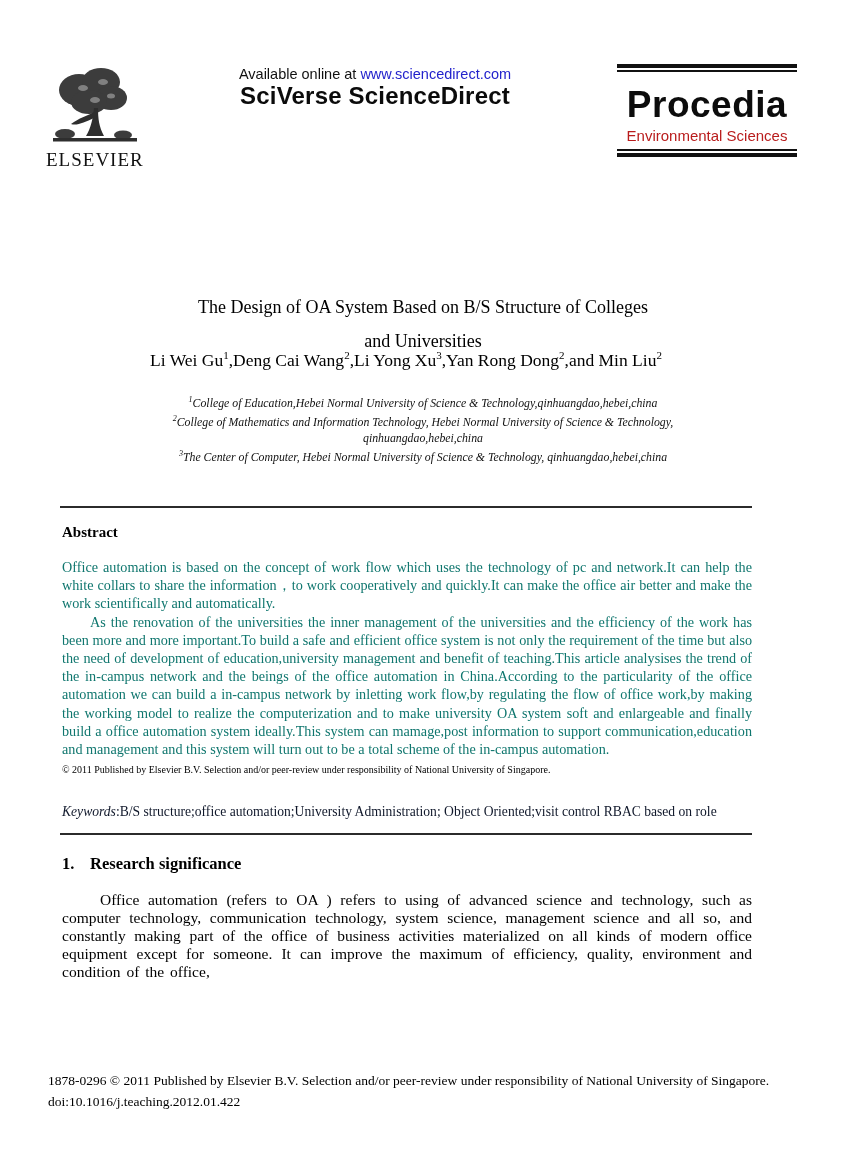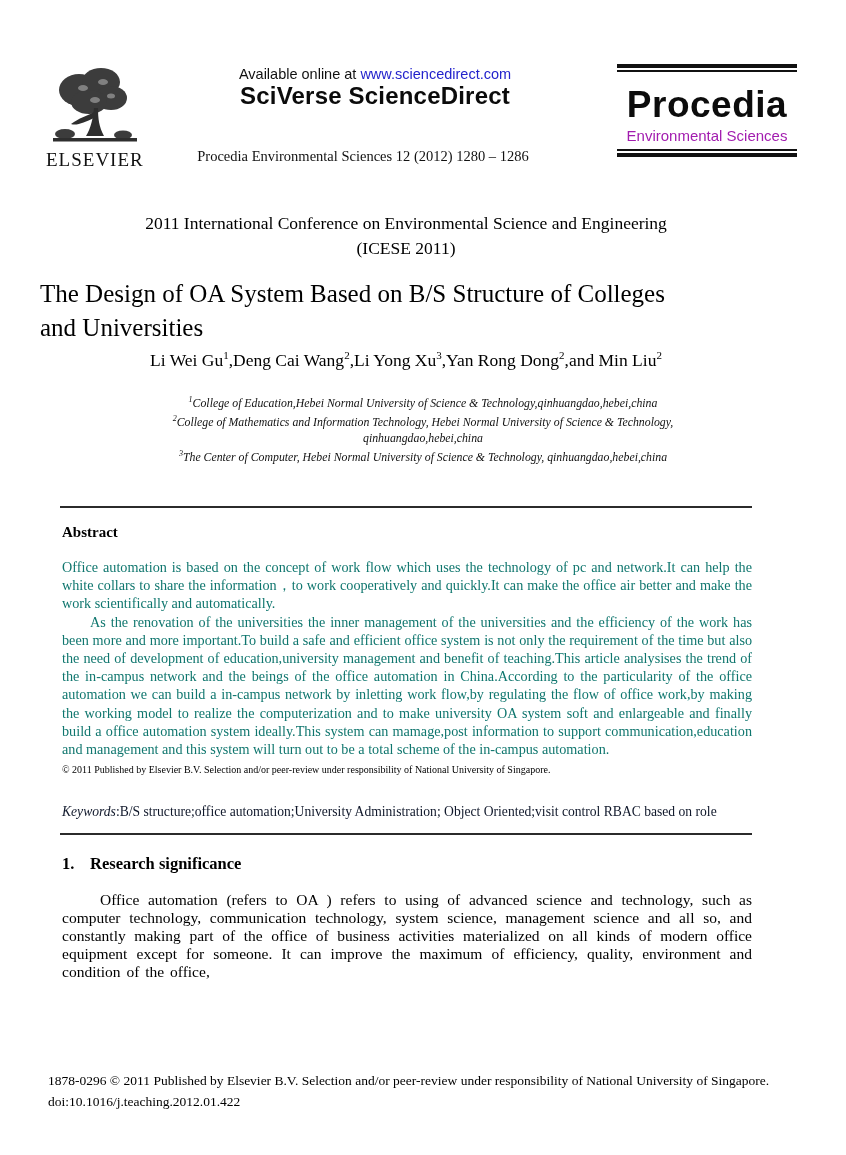--- a/index.html
+++ b/index.html
@@ -38,30 +38,30 @@
   .procedia .bar-thick{height:4px;background:#111;}
   .procedia .bar-thin{height:2px;background:#111;margin-top:2px;}
   .procedia .bar-thin-b{height:2px;background:#111;margin-bottom:2px;}
   .procedia .name{
     font-family:"Liberation Sans", sans-serif;
     font-weight:bold;font-size:37px;letter-spacing:.5px;
     text-align:center;color:#0c0c0c;margin-top:13px;line-height:40px;
   }
   .procedia .sub{
     font-family:"Liberation Sans", sans-serif;
-    font-size:15px;color:#a21caf;text-align:center;margin:2px 0 5px 0;
+    font-size:15px;color:#b91c1c;text-align:center;margin:2px 0 5px 0;
   }
   
   .conference{
     position:absolute;left:60px;top:211px;width:692px;
     text-align:center;font-size:17.5px;line-height:25px;color:#000;
   }
   .paper-title{
-    position:absolute;left:40px;top:277px;width:766px;
-    font-size:25px;line-height:33.5px;color:#000;
+    position:absolute;left:40px;top:291px;width:766px;
+    text-align:center;font-size:18px;line-height:33.5px;color:#000;
   }
   .authors{
     position:absolute;left:60px;top:349px;width:692px;
     text-align:center;font-size:17.5px;color:#000;
   }
   .authors sup{font-size:11px;}
   .affiliations{
     position:absolute;left:113px;top:392px;width:620px;
     text-align:center;font-style:italic;font-size:11.8px;line-height:16px;color:#111;
   }
@@ -132,35 +132,30 @@
       <ellipse cx="74" cy="71" rx="9" ry="4.5" fill="#3c3c3c"></ellipse>
       <rect x="4" y="74" width="84" height="3.5" fill="#2e2e2e"></rect>
     </svg>
     <div class="wordmark">ELSEVIER</div>
   </div>
 
   <div class="header-center">
     <div class="avail"><span>Available online at </span><a href="#">www.sciencedirect.com</a></div>
     <div class="sciverse">SciVerse ScienceDirect</div>
   </div>
-  <div class="journal-line">Procedia Environmental Sciences 12 (2012) 1280 – 1286</div>
 
   <div class="procedia">
     <div class="bar-thick"></div>
     <div class="bar-thin"></div>
     <div class="name">Procedia</div>
     <div class="sub">Environmental Sciences</div>
     <div class="bar-thin-b"></div>
     <div class="bar-thick"></div>
   </div>
 
-  <div class="conference">
-    <div>2011 International Conference on Environmental Science and Engineering</div>
-    <div>(ICESE 2011)</div>
-  </div>
 
   <div class="paper-title">
     <div>The Design of OA System Based on B/S Structure of Colleges</div>
     <div>and Universities</div>
   </div>
 
   <div class="authors"><span>Li Wei Gu</span><sup>1</sup><span>,Deng Cai Wang</span><sup>2</sup><span>,Li Yong Xu</span><sup>3</sup><span>,Yan Rong Dong</span><sup>2</sup><span>,and Min Liu</span><sup>2</sup></div>
 
   <div class="affiliations">
       <div><sup>1</sup>College of Education,Hebei Normal University of Science &amp; Technology,qinhuangdao,hebei,china</div>

